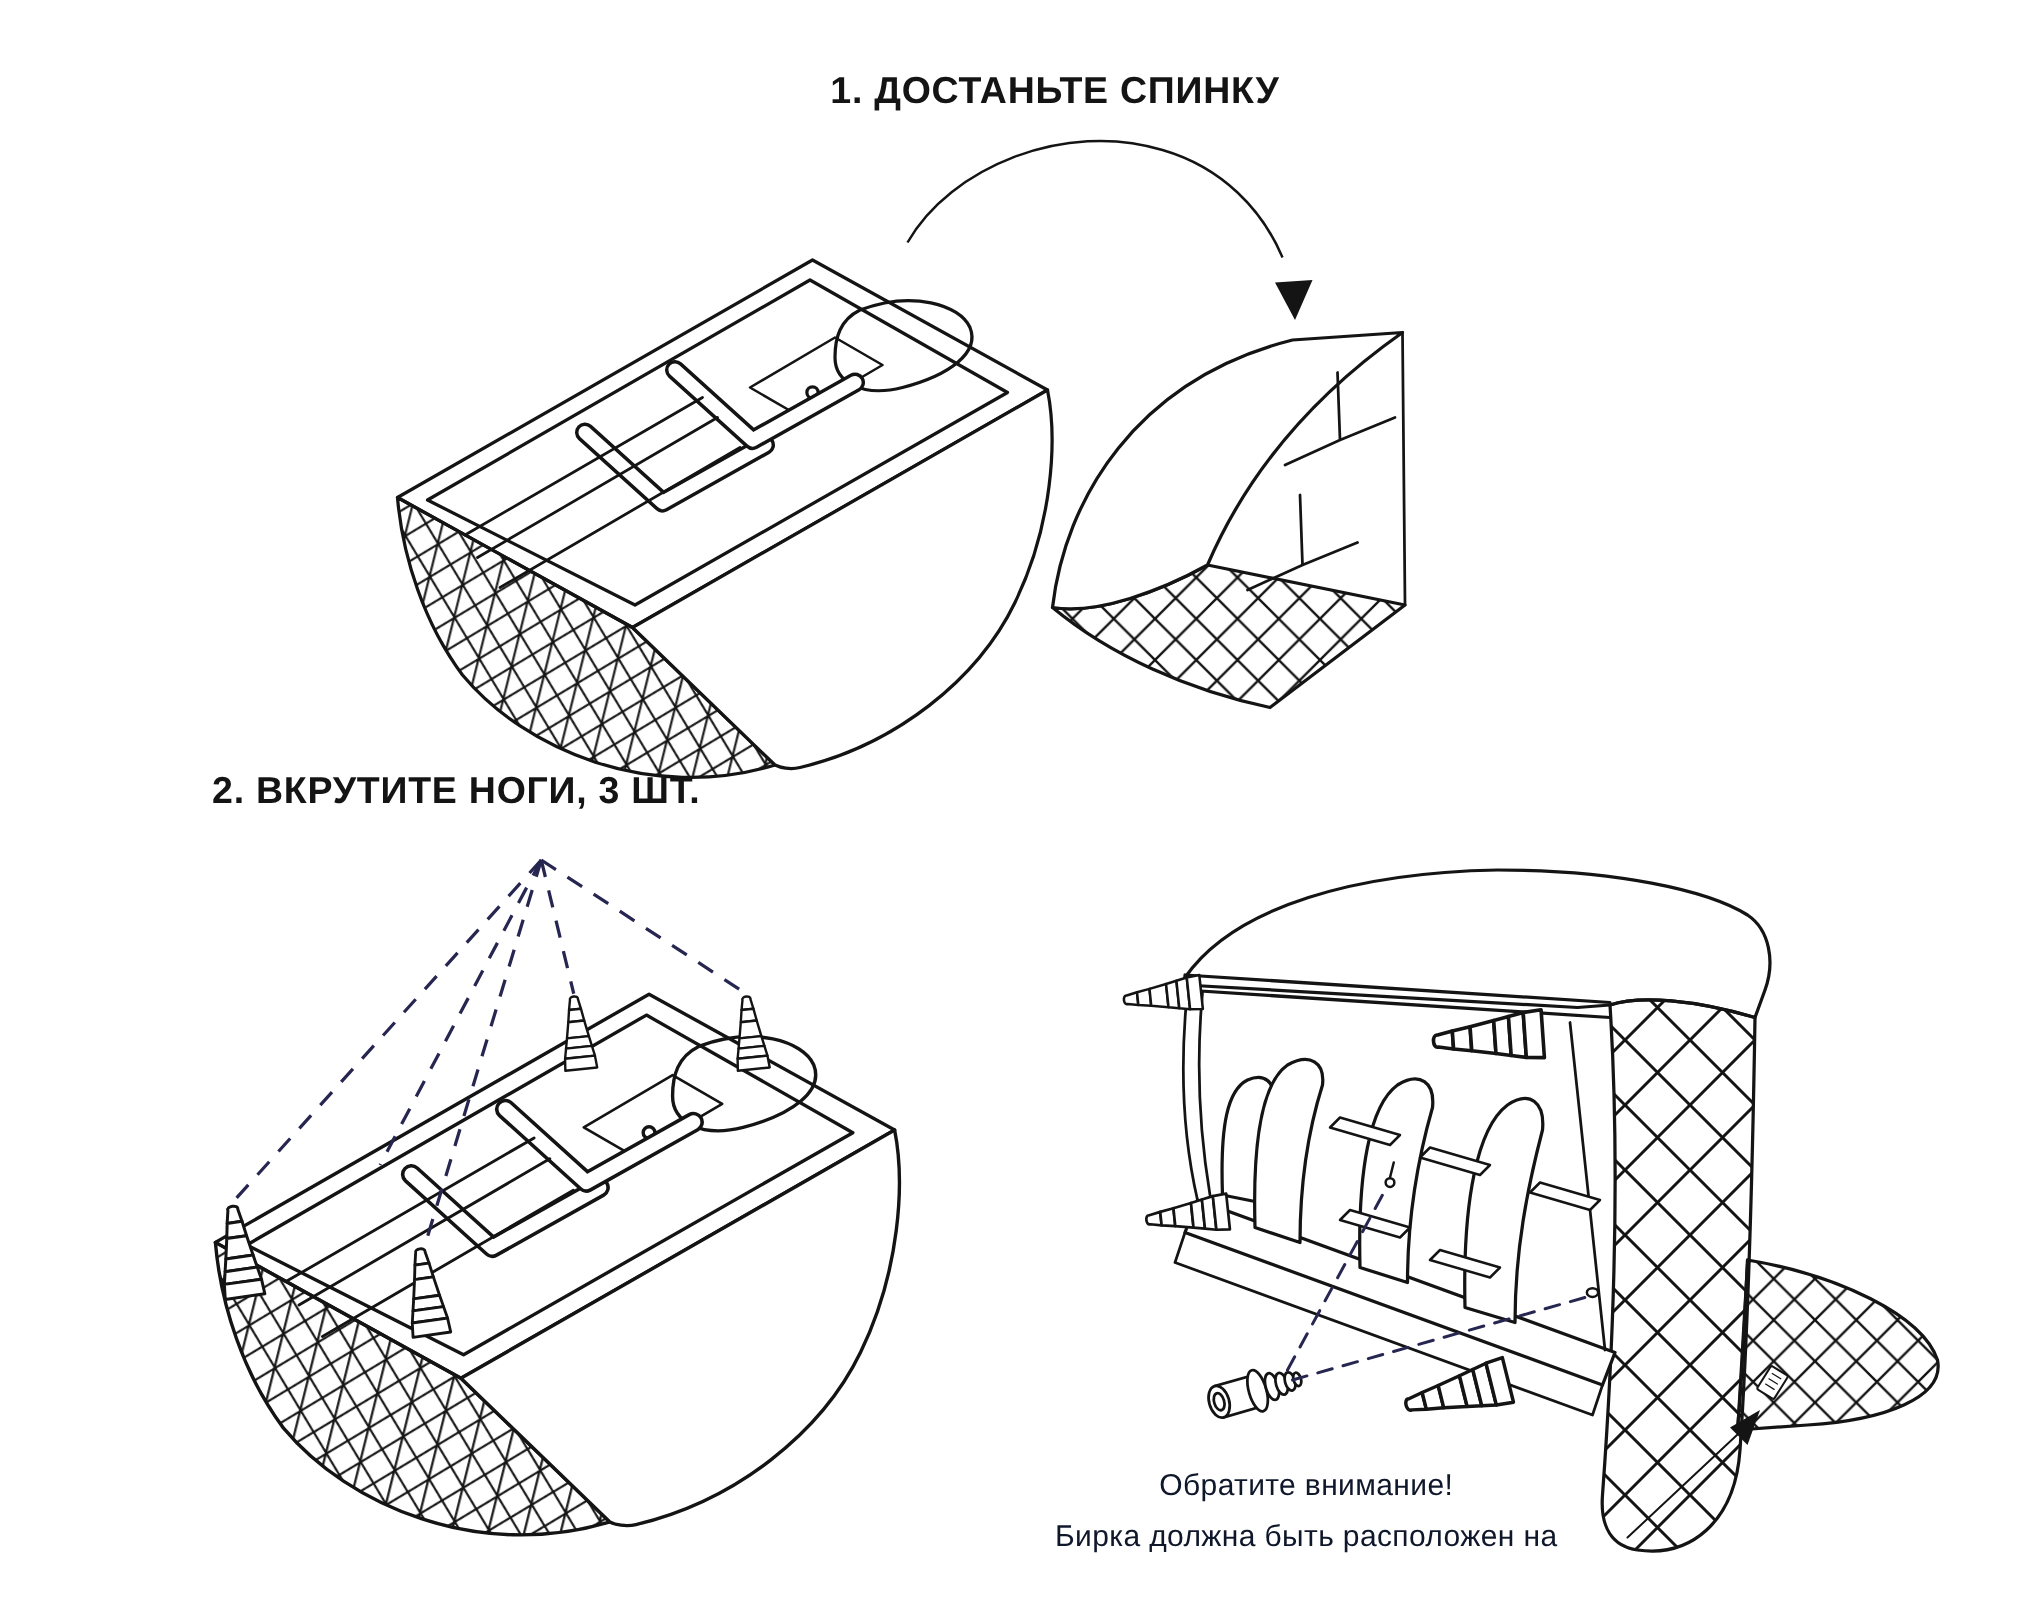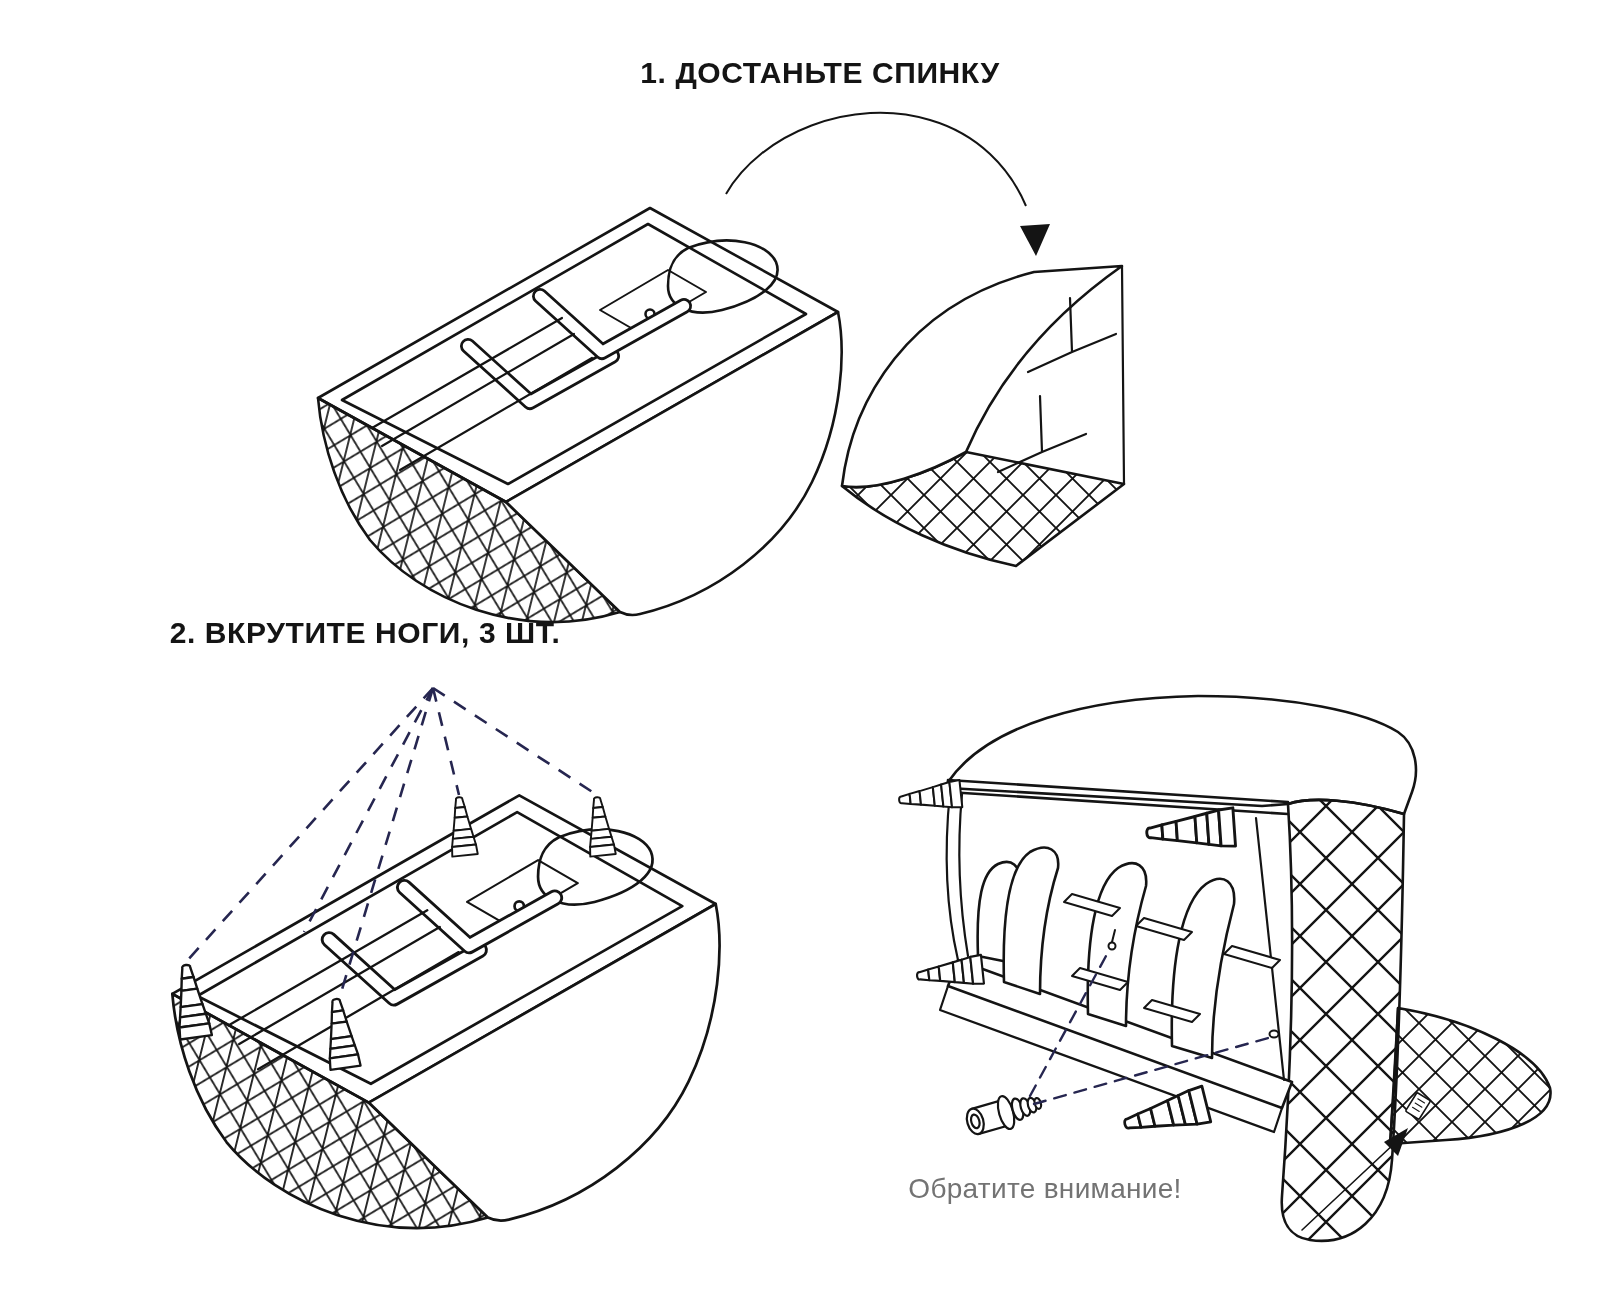--- a/index.html
+++ b/index.html
@@ -1,25 +1,25 @@
 <!DOCTYPE html>
 <html><head>
 <meta charset="utf-8">
 <style>
   html,body{margin:0;padding:0;background:#ffffff;}
   body{width:1622px;height:1298px;position:relative;overflow:hidden;
        font-family:"Liberation Sans", sans-serif;}
   .stage{position:absolute;inset:0;width:1622px;height:1298px;}
   .step-title{position:absolute;font-weight:700;font-size:30px;letter-spacing:.6px;
        color:#141414;text-align:center;line-height:46px;white-space:nowrap;}
-  #title1{left:500px;top:50px;width:640px;}
+  #title1{left:524px;top:50px;width:640px;}
   #title2{left:140px;top:610px;width:450px;}
   #title3{left:950px;top:608px;width:500px;white-space:normal;}
   .note-block{position:absolute;left:795px;top:1168px;width:500px;text-align:center;
-       font-size:28px;line-height:41px;color:#737373;letter-spacing:.3px;}
+       font-size:24px;line-height:41px;color:#0f172a;letter-spacing:.3px;}
   svg{display:block;}
 </style>
 </head>
 <body>
 
 <svg class="stage" viewBox="0 0 1622 1298" aria-hidden="true">
   <defs>
     <pattern id="xh1" width="27" height="27" patternUnits="userSpaceOnUse" patternTransform="rotate(14)">
       <path d="M0,27 L27,0 M0,0 L27,27 M13,0 L13,27" stroke="#141414" stroke-width="1.7" fill="none"></path>
     </pattern>
@@ -156,13 +156,14 @@
 </svg>
 
 <div class="step-title" id="title1">1. ДОСТАНЬТЕ СПИНКУ</div>
 <div class="step-title" id="title2">2. ВКРУТИТЕ НОГИ, 3 ШТ.</div>
 <div class="step-title" id="title3">
   <br>
 </div>
 
 <div class="note-block">
   <div>Обратите внимание!</div>
+  <div>Бирка должна быть расположен на</div>
 </div>
 
 </body></html>

